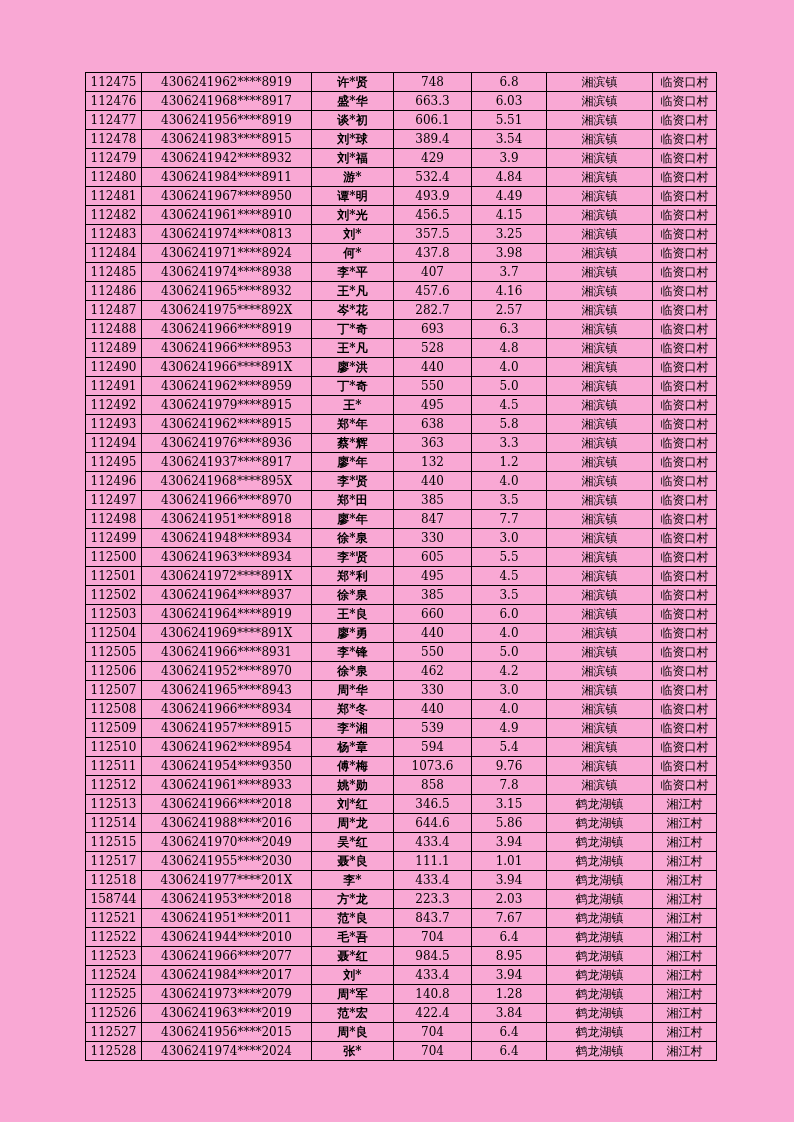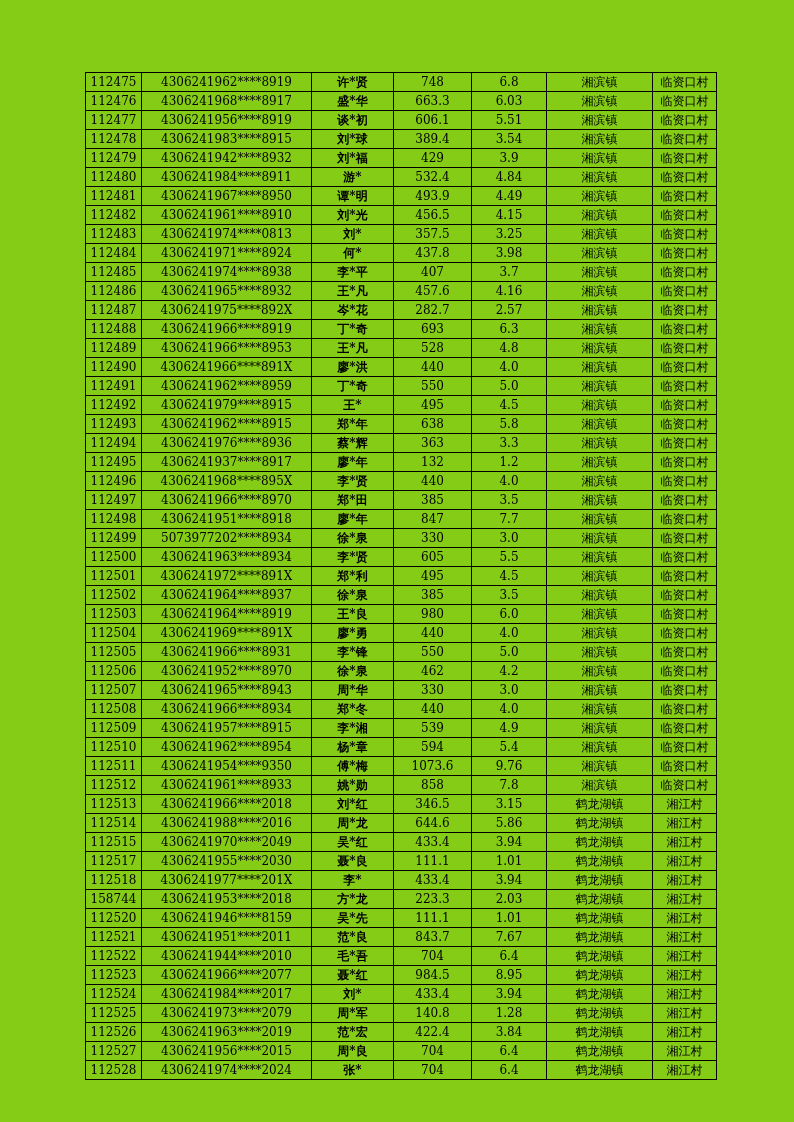--- a/index.html
+++ b/index.html
@@ -10,21 +10,21 @@
   body {
     width: 794px;
     height: 1122px;
     font-family: "DejaVu Serif", "Liberation Serif", serif;
     color: #000000;
   }
   .page {
     position: relative;
     width: 794px;
     height: 1122px;
-    background: #84cc16;
+    background: #f9a8d4;
     overflow: hidden;
   }
   table.data-table {
     position: absolute;
     left: 85px;
     top: 72px;
     border-collapse: collapse;
     table-layout: fixed;
   }
   table.data-table td {
@@ -263,21 +263,21 @@
           <td>112498</td>
           <td>4306241951****8918</td>
           <td>廖*年</td>
           <td>847</td>
           <td>7.7</td>
           <td>湘滨镇</td>
           <td>临资口村</td>
         </tr>
         <tr>
           <td>112499</td>
-          <td>5073977202****8934</td>
+          <td>4306241948****8934</td>
           <td>徐*泉</td>
           <td>330</td>
           <td>3.0</td>
           <td>湘滨镇</td>
           <td>临资口村</td>
         </tr>
         <tr>
           <td>112500</td>
           <td>4306241963****8934</td>
           <td>李*贤</td>
@@ -301,21 +301,21 @@
           <td>徐*泉</td>
           <td>385</td>
           <td>3.5</td>
           <td>湘滨镇</td>
           <td>临资口村</td>
         </tr>
         <tr>
           <td>112503</td>
           <td>4306241964****8919</td>
           <td>王*良</td>
-          <td>980</td>
+          <td>660</td>
           <td>6.0</td>
           <td>湘滨镇</td>
           <td>临资口村</td>
         </tr>
         <tr>
           <td>112504</td>
           <td>4306241969****891X</td>
           <td>廖*勇</td>
           <td>440</td>
           <td>4.0</td>
@@ -442,29 +442,20 @@
         <tr>
           <td>158744</td>
           <td>4306241953****2018</td>
           <td>方*龙</td>
           <td>223.3</td>
           <td>2.03</td>
           <td>鹤龙湖镇</td>
           <td>湘江村</td>
         </tr>
         <tr>
-          <td>112520</td>
-          <td>4306241946****8159</td>
-          <td>吴*先</td>
-          <td>111.1</td>
-          <td>1.01</td>
-          <td>鹤龙湖镇</td>
-          <td>湘江村</td>
-        </tr>
-        <tr>
           <td>112521</td>
           <td>4306241951****2011</td>
           <td>范*良</td>
           <td>843.7</td>
           <td>7.67</td>
           <td>鹤龙湖镇</td>
           <td>湘江村</td>
         </tr>
         <tr>
           <td>112522</td>

